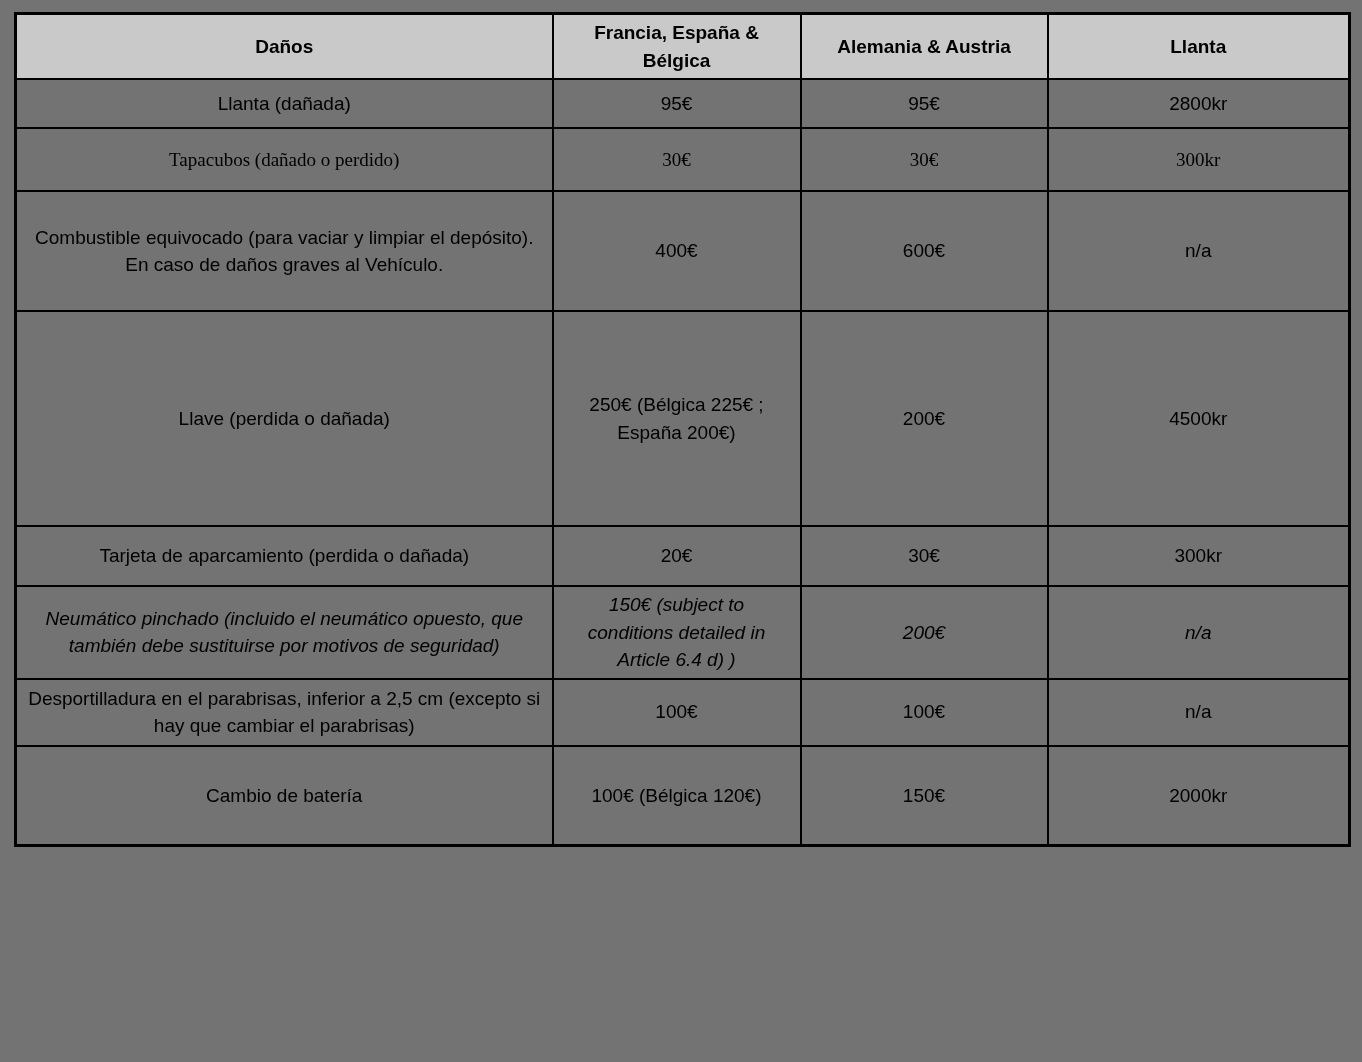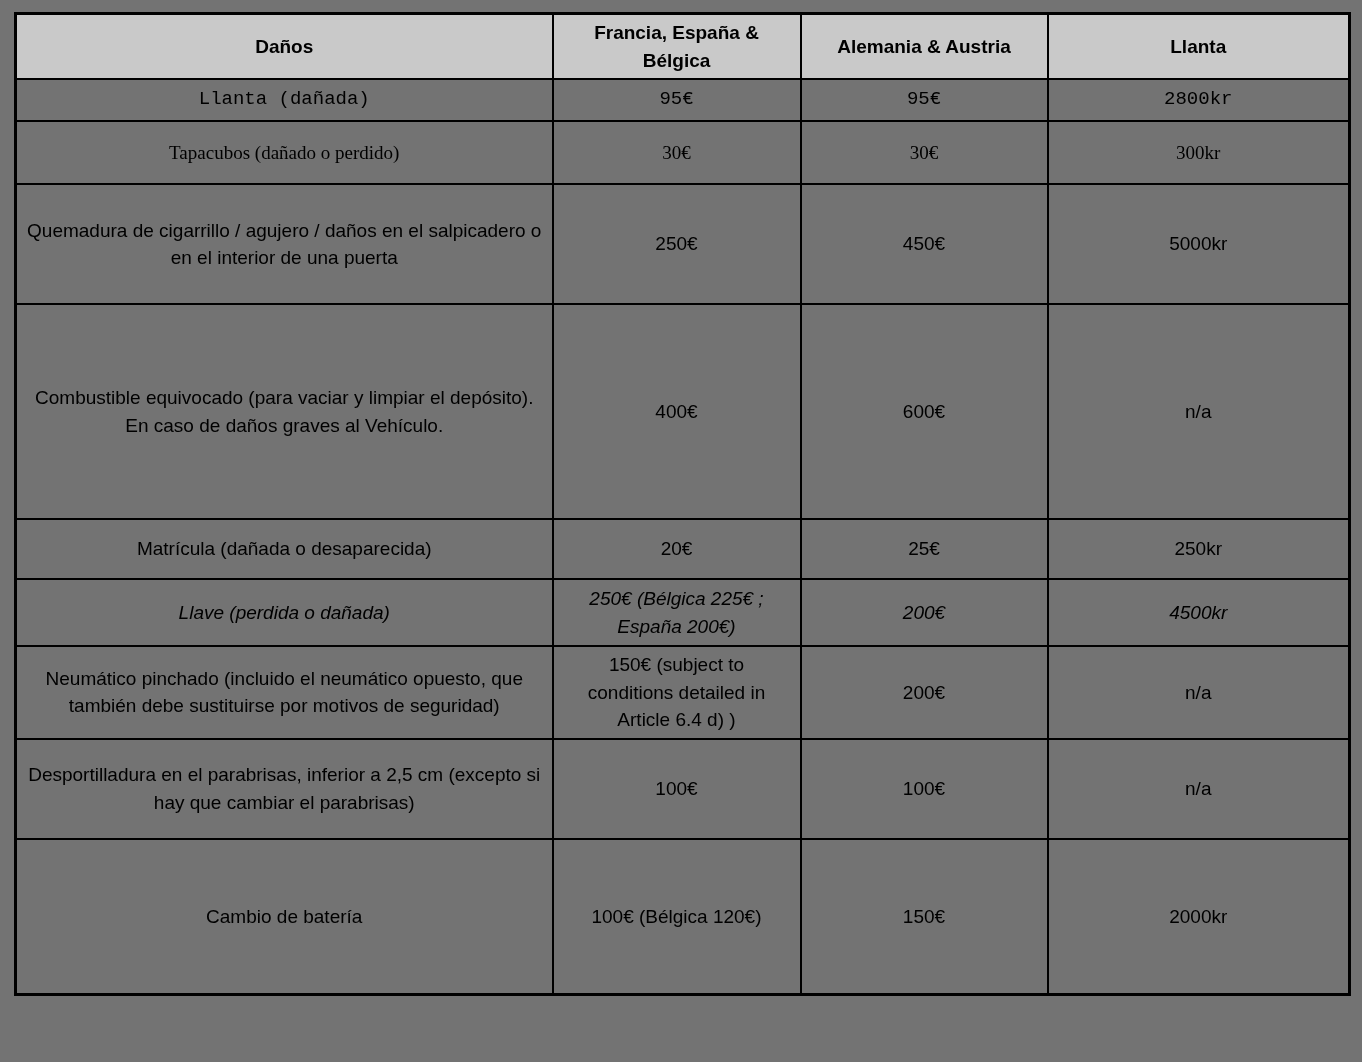--- a/index.html
+++ b/index.html
@@ -37,21 +37,21 @@
   }
   table.fees thead th {
     background: var(--header-bg, #c9c9c9);
     font-weight: bold;
     height: 62px;
   }
   col.c1 { width: 537px; }
   col.c2 { width: 248px; }
   col.c3 { width: 247px; }
   col.c4 { width: 302px; }
-  tbody tr:nth-child(1)  { height: 42px; font-family: Liberation Mono, monospace; }
+  tbody tr:nth-child(1)  { height: 49px; }
   tbody tr:nth-child(2)  { height: 63px; font-family: Liberation Serif, serif; }
   tbody tr:nth-child(3)  { height: 120px; }
   tbody tr:nth-child(4)  { height: 215px; }
   tbody tr:nth-child(5)  { height: 60px; }
   tbody tr:nth-child(6)  { height: 67px; font-style: italic; }
   tbody tr:nth-child(7)  { height: 67px; }
   tbody tr:nth-child(8)  { height: 100px; }
   tbody tr:nth-child(9)  { height: 156px; }
   tbody tr:nth-child(10) { height: 71px; }
 </style>
@@ -81,42 +81,36 @@
           <td>95€</td>
           <td>2800kr</td>
         </tr>
         <tr>
           <td>Tapacubos (dañado o perdido)</td>
           <td>30€</td>
           <td>30€</td>
           <td>300kr</td>
         </tr>
         <tr>
-          <td>Quemadura de cigarrillo / agujero / daños en el salpicadero o en el interior de una puerta</td>
-          <td>250€</td>
-          <td>450€</td>
-          <td>5000kr</td>
-        </tr>
-        <tr>
           <td>Combustible equivocado (para vaciar y limpiar el depósito). En caso de daños graves al Vehículo.</td>
           <td>400€</td>
           <td>600€</td>
           <td>n/a</td>
         </tr>
         <tr>
-          <td>Matrícula (dañada o desaparecida)</td>
-          <td>20€</td>
-          <td>25€</td>
-          <td>250kr</td>
-        </tr>
-        <tr>
           <td>Llave (perdida o dañada)</td>
           <td>250€ (Bélgica 225€ ; España 200€)</td>
           <td>200€</td>
           <td>4500kr</td>
+        </tr>
+        <tr>
+          <td>Tarjeta de aparcamiento (perdida o dañada)</td>
+          <td>20€</td>
+          <td>30€</td>
+          <td>300kr</td>
         </tr>
         <tr>
           <td>Neumático pinchado (incluido el neumático opuesto, que también debe sustituirse por motivos de seguridad)</td>
           <td>150€ (subject to conditions detailed in Article 6.4 d) )</td>
           <td>200€</td>
           <td>n/a</td>
         </tr>
         <tr>
           <td>Desportilladura en el parabrisas, inferior a 2,5 cm (excepto si hay que cambiar el parabrisas)</td>
           <td>100€</td>

